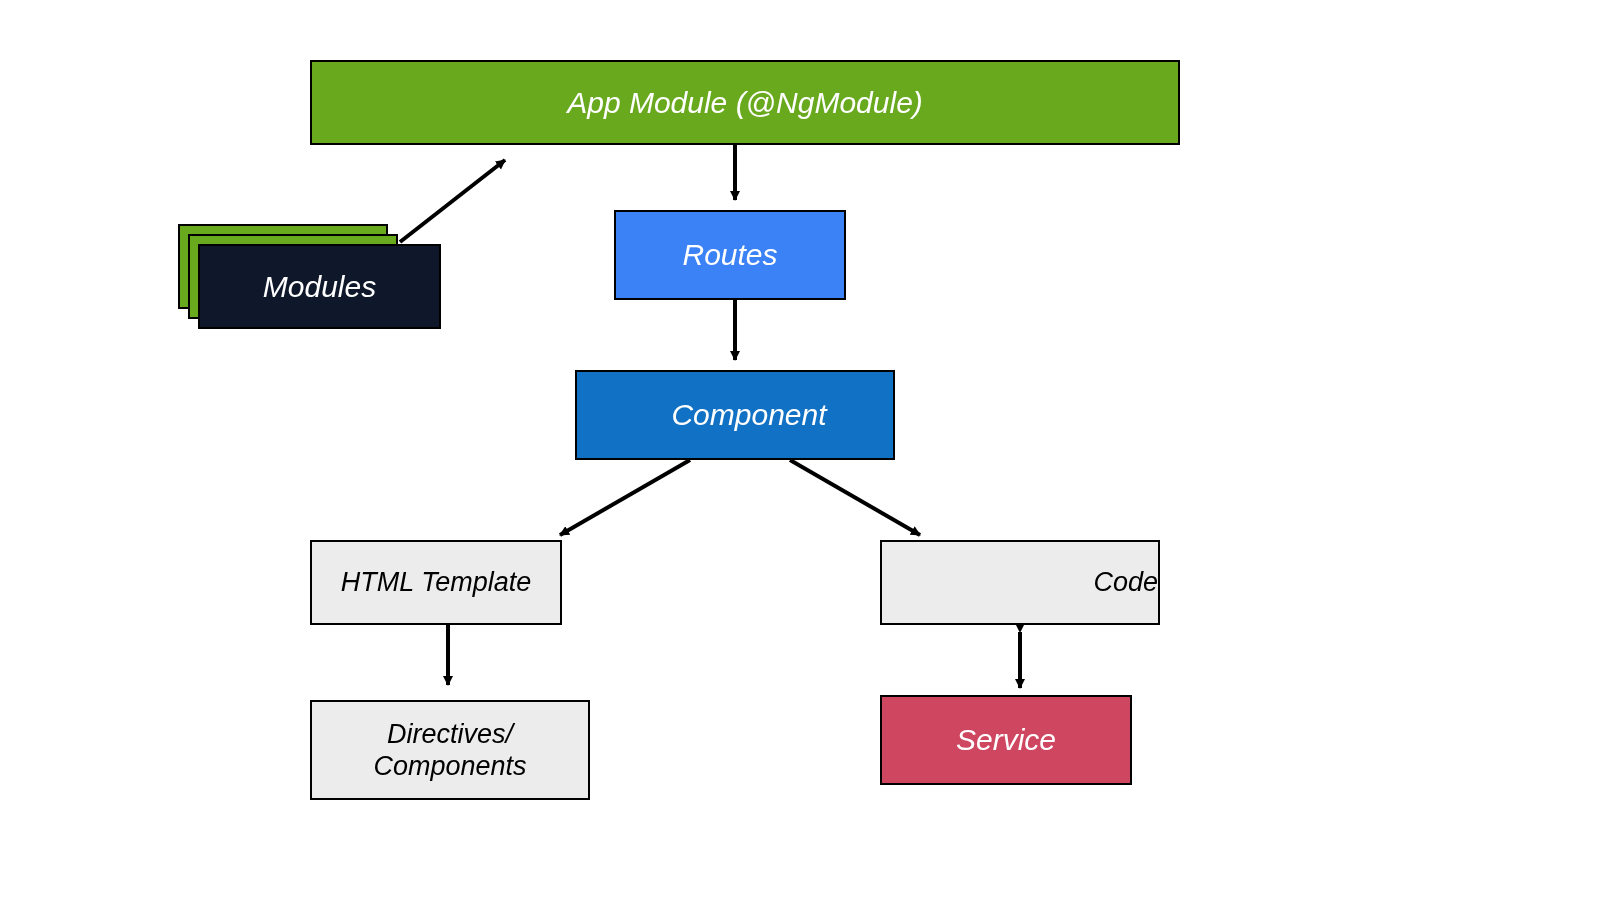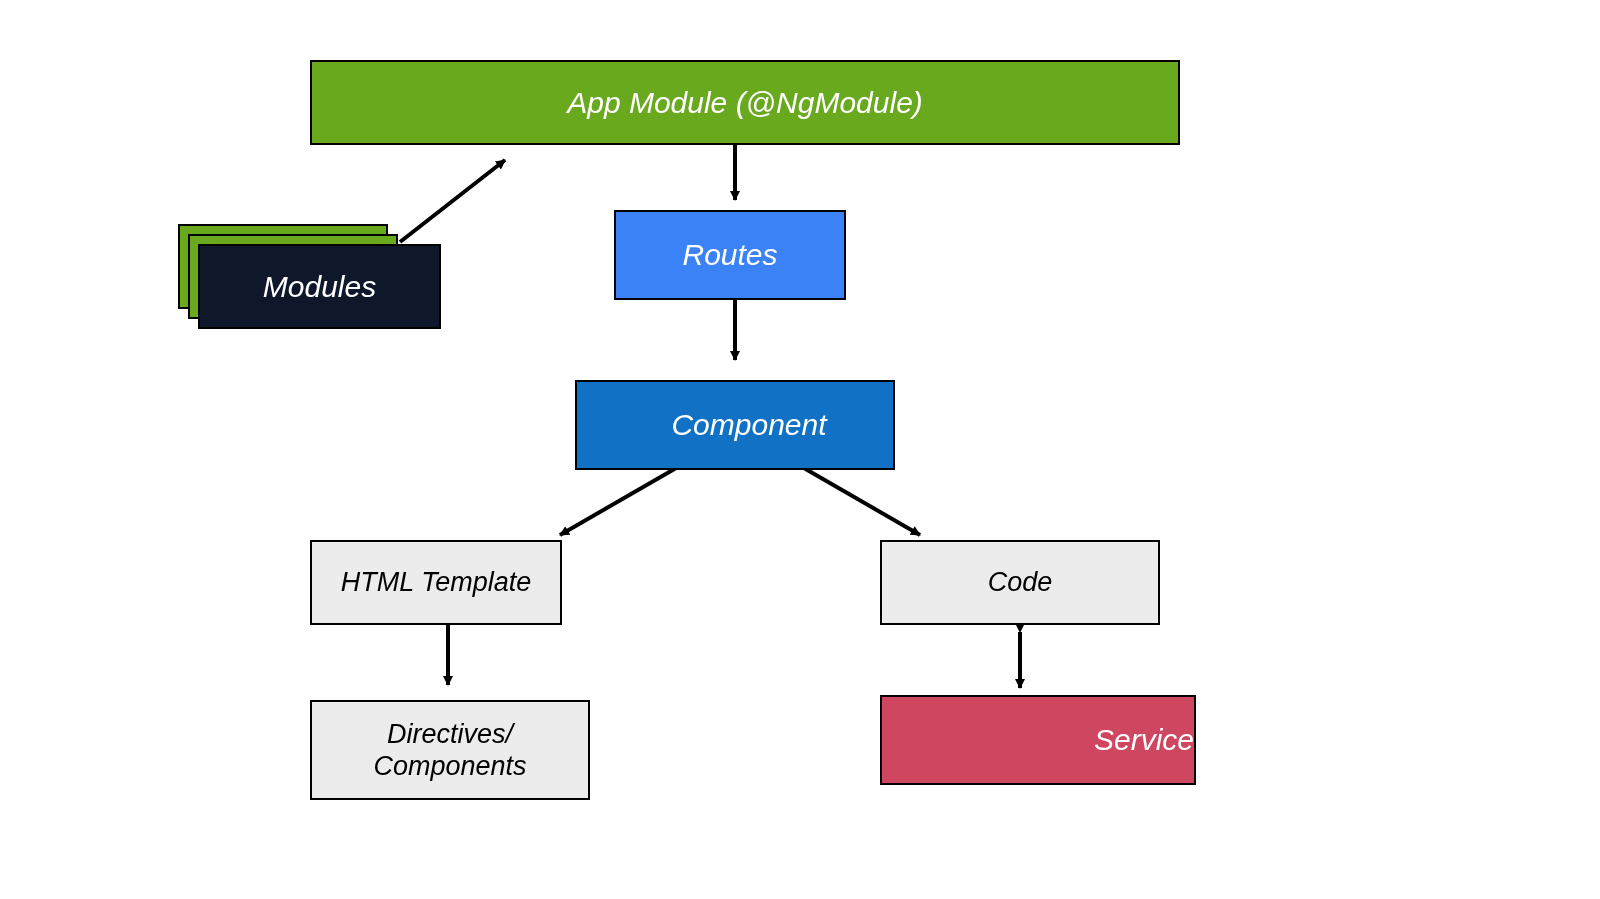--- a/index.html
+++ b/index.html
@@ -67,32 +67,32 @@
 <div class="stack" style="left: 178px; top: 224px; width: 210px; height: 85px; background: rgb(104, 169, 30);"></div>
 <div class="stack" style="left: 188px; top: 234px; width: 210px; height: 85px; background: rgb(104, 169, 30);"></div>
 <div class="box" style="left: 198px; top: 244px; width: 243px; height: 85px; background: #0f172a; color: rgb(255, 255, 255);">
   <span style="font-size: 30px;">Modules</span>
 </div>
 
 <div class="box" style="left: 614px; top: 210px; width: 232px; height: 90px; background: #3b82f6; color: rgb(255, 255, 255);">
   <span style="font-size: 30px;">Routes</span>
 </div>
 
-<div class="box" style="left: 575px; top: 380px; width: 320px; height: 90px; background: rgb(17, 113, 196); color: rgb(255, 255, 255); padding-left: 28px;">
+<div class="box" style="left: 575px; top: 370px; width: 320px; height: 90px; background: rgb(17, 113, 196); color: rgb(255, 255, 255); padding-left: 28px;">
   <span style="font-size: 30px;">Component</span>
 </div>
 
 <div class="box" style="left: 310px; top: 540px; width: 252px; height: 85px; background: rgb(236, 236, 236); color: rgb(0, 0, 0);">
   <span style="font-size: 27px;">HTML Template</span>
 </div>
 
-<div class="box" style="left: 880px; top: 540px; width: 280px; height: 85px; background: rgb(236, 236, 236); color: rgb(0, 0, 0);">
+<div class="box" style="left: 880px; top: 540px; width: 280px; height: 85px; background: rgb(236, 236, 236); color: rgb(0, 0, 0); justify-content: flex-end;">
   <span style="font-size: 27px;">Code</span>
 </div>
 
 <div class="box" style="left: 310px; top: 692px; width: 280px; height: 100px; background: rgb(236, 236, 236); color: rgb(0, 0, 0); margin-top: 8px;">
   <span style="white-space: pre-line; line-height: 1.2; font-size: 27px;">Directives/
 Components</span>
 </div>
 
-<div class="box" style="left: 880px; top: 695px; width: 316px; height: 90px; background: rgb(207, 70, 97); color: rgb(255, 255, 255); justify-content: flex-end;">
+<div class="box" style="left: 880px; top: 695px; width: 252px; height: 90px; background: rgb(207, 70, 97); color: rgb(255, 255, 255);">
   <span style="font-size: 30px;">Service</span>
 </div>
 
 </body></html>

